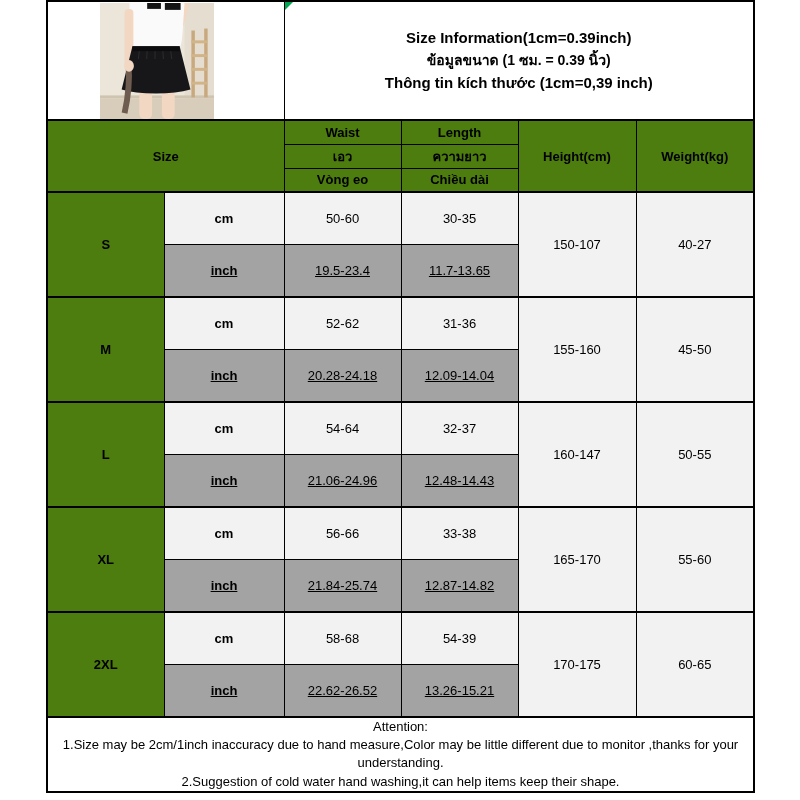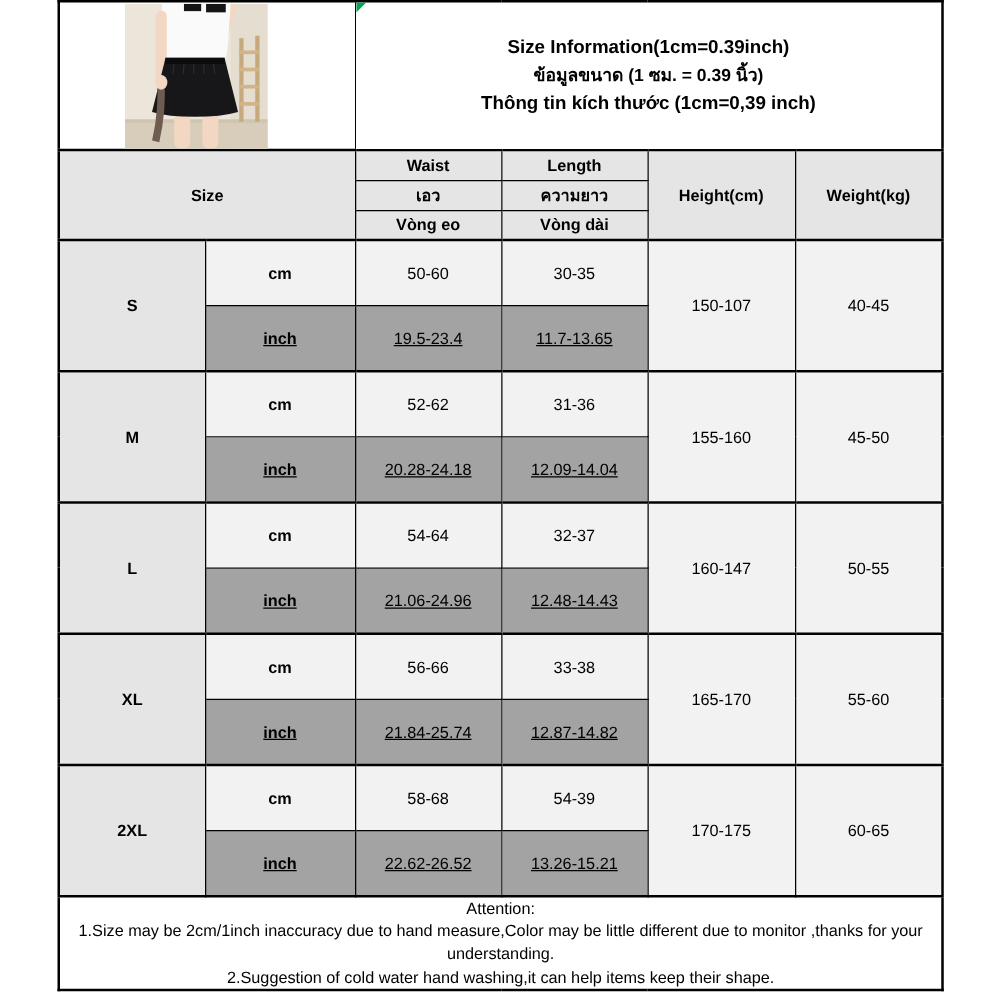--- a/index.html
+++ b/index.html
@@ -10,21 +10,21 @@
   table.size-chart{
     position:absolute;left:46px;top:0;width:707px;
     border-collapse:collapse;table-layout:fixed;
     border:2px solid #000;
   }
   table.size-chart td{
     border:1px solid #000;text-align:center;vertical-align:middle;
     padding:0;overflow:hidden;font-size:13px;
   }
   tr.block-top td{border-top:2px solid #000;}
-  td.gray{background:#e5e5e5;margin-top:22px;}
+  td.gray{background:#4d7c0f;margin-top:22px;}
   td.lgray{background:#f2f2f2;}
   td.white{background:#a3a3a3;text-decoration:underline;}
 
   td.image-cell{background:#fff;vertical-align:top;}
   .photo-wrap{margin:1px 0 0 51px;width:116px;height:116px;}
 
   td.info-cell{position:relative;background:#fff;}
   .info-lines{line-height:1.55;font-weight:bold;}
   .info-en{font-size:15px;}
   .info-th{font-size:14px;}
@@ -115,30 +115,30 @@
       <td class="gray sub-head">Length</td>
       <td class="gray col-head" rowspan="3">Height(cm)</td>
       <td class="gray col-head" rowspan="3">Weight(kg)</td>
     </tr>
     <tr class="hdr-row">
       <td class="gray sub-head">เอว</td>
       <td class="gray sub-head">ความยาว</td>
     </tr>
     <tr class="hdr-row">
       <td class="gray sub-head">Vòng eo</td>
-      <td class="gray sub-head">Vòng dài</td>
+      <td class="gray sub-head">Chiều dài</td>
     </tr>
 
     <tr class="cm-row block-top">
       <td class="gray size-cell" rowspan="2">S</td>
       <td class="lgray unit-cell">cm</td>
       <td class="lgray val-cell">50-60</td>
       <td class="lgray val-cell">30-35</td>
       <td class="lgray range-cell" rowspan="2">150-107</td>
-      <td class="lgray range-cell" rowspan="2">40-45</td>
+      <td class="lgray range-cell" rowspan="2">40-27</td>
     </tr>
     <tr class="inch-row">
       <td class="white unit-cell">inch</td>
       <td class="white val-cell">19.5-23.4</td>
       <td class="white val-cell">11.7-13.65</td>
     </tr>
 
     <tr class="cm-row block-top">
       <td class="gray size-cell" rowspan="2">M</td>
       <td class="lgray unit-cell">cm</td>

